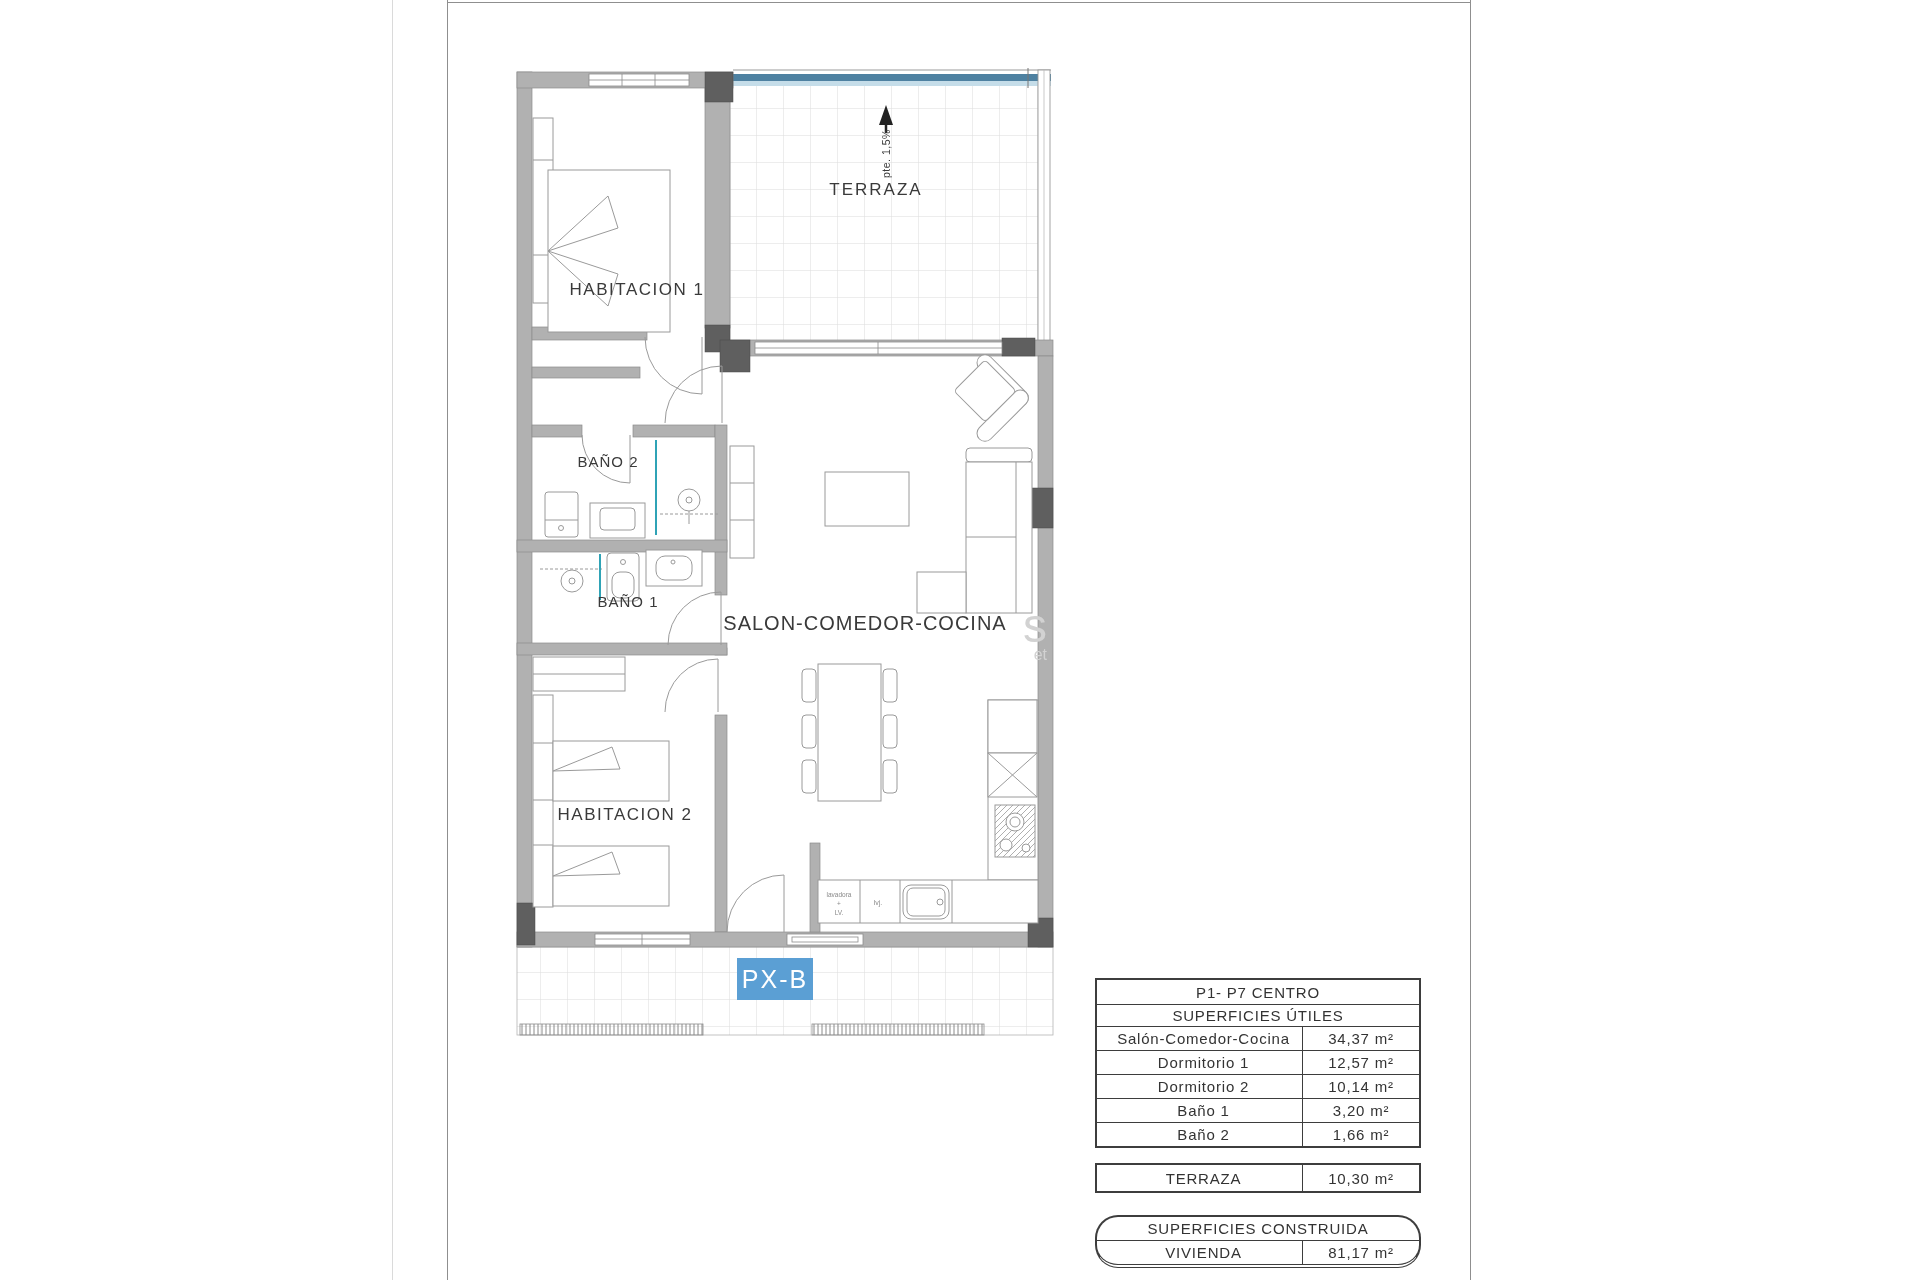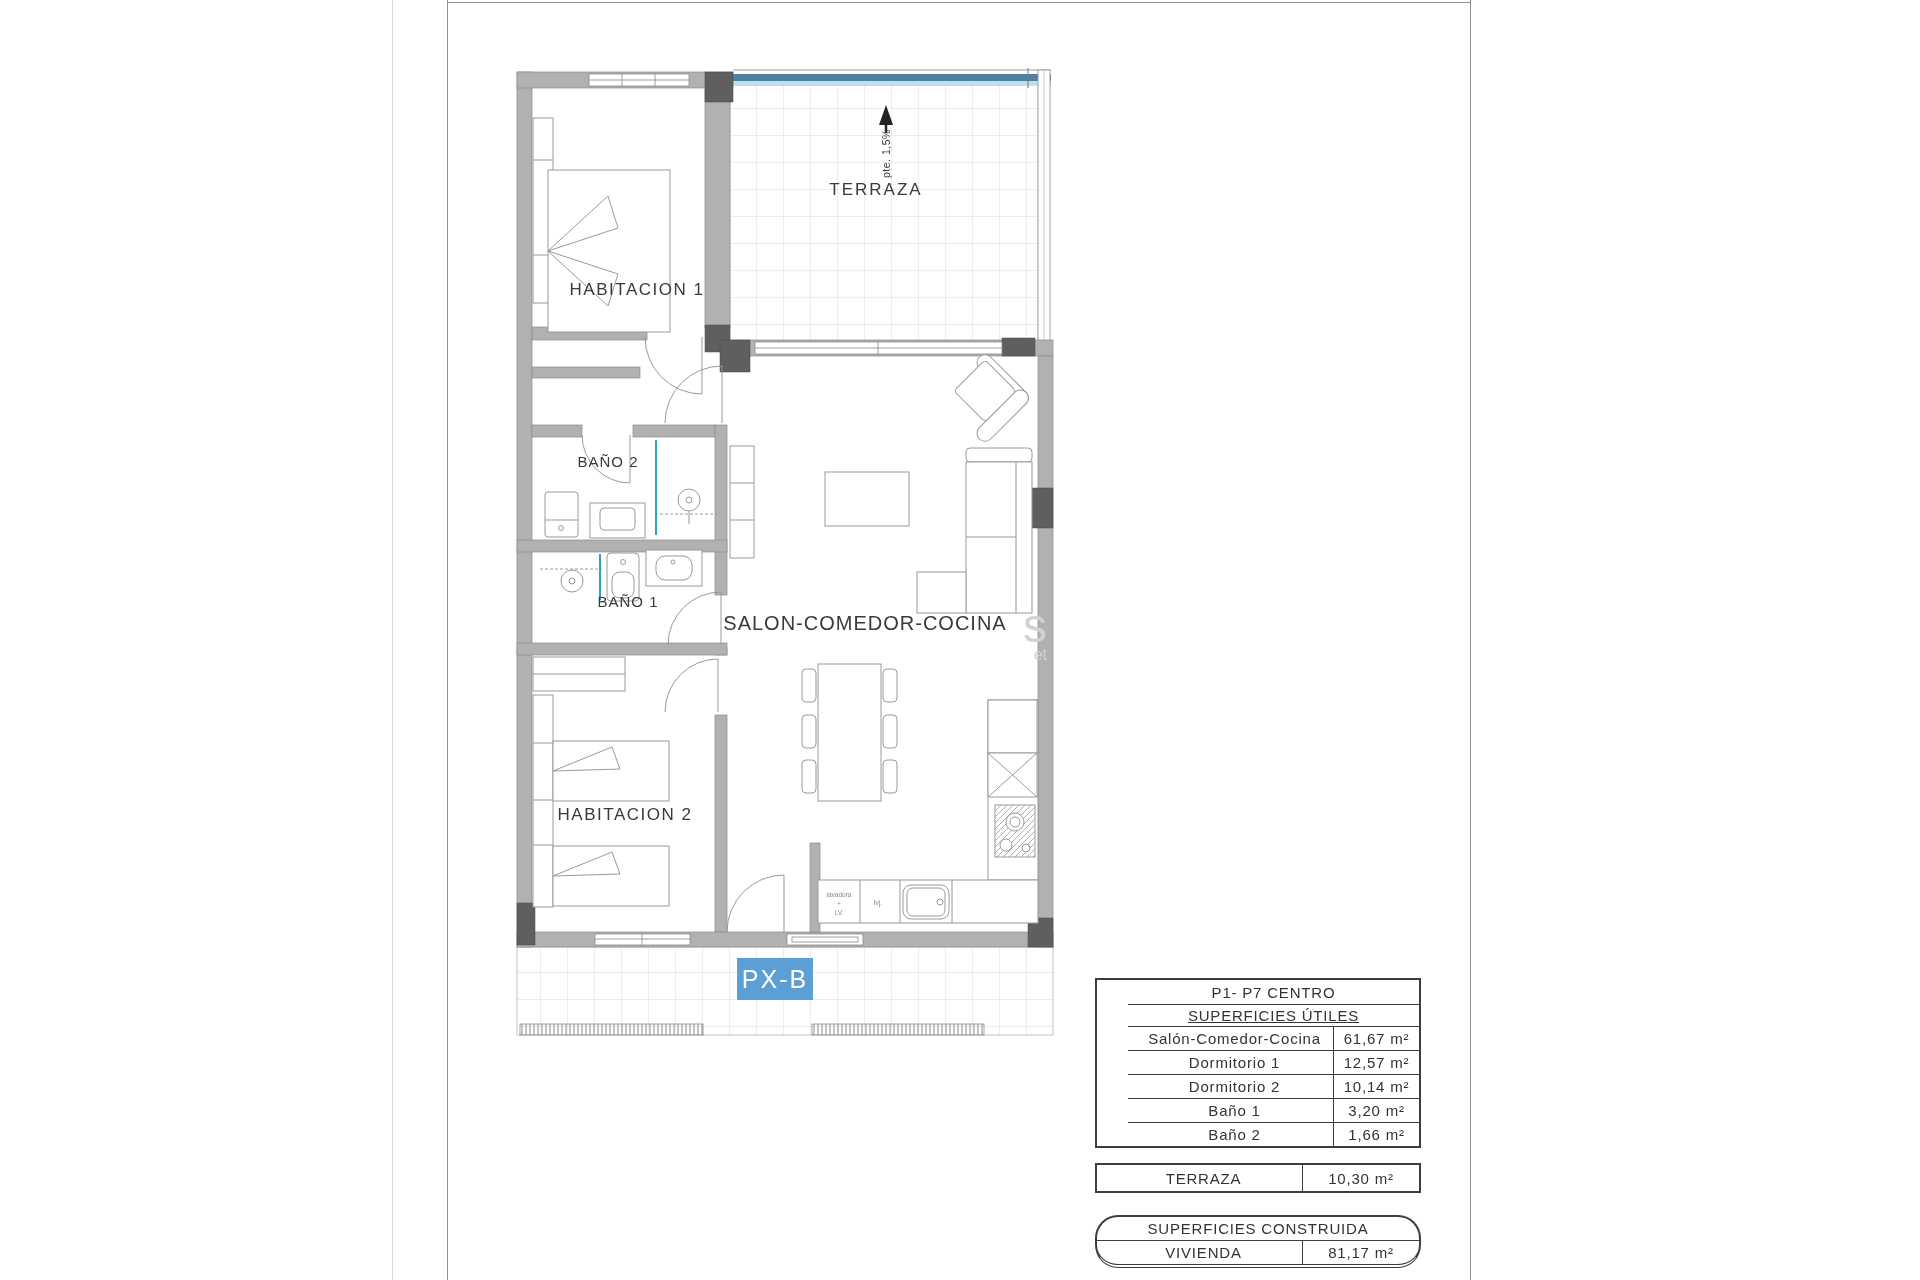--- a/index.html
+++ b/index.html
@@ -9,21 +9,21 @@
   .vline.light{background:#dadada;}
   .vline.dark{background:#8f8f8f;}
   #sheet-top{position:absolute;top:2px;left:447px;width:1023px;height:1px;background:#8f8f8f;}
   #plan-svg{position:absolute;left:0;top:0;}
   
   .tbl{position:absolute;background:#fff;border:2px solid #3d3d3d;box-sizing:border-box;
        font-size:15px;color:#333;letter-spacing:.8px;}
   .tr{display:flex;border-top:1px solid #3d3d3d;height:23px;align-items:stretch;}
   .tr:first-child{border-top:none;}
   .tr.title{height:24px;}
-  .tr.subtitle{height:21px;text-decoration:underline;}
+  .tr.subtitle{height:21px;}
   .cell{display:flex;align-items:center;justify-content:center;white-space:nowrap;}
   .cell.full{flex:1;}
   .cell.lab{width:198px;border-right:1px solid #3d3d3d;box-sizing:border-box;margin-left:8px;}
   .cell.val{flex:1;}
   .dbl-bottom{border-bottom:4px double #3d3d3d;border-radius:23px;}
 </style>
 </head>
 <body>
 
 <div class="vline light" style="left:392px"></div>
@@ -265,30 +265,30 @@
     <text x="1047" y="642" font-size="48" text-anchor="end" fill="#d2d2d2">s</text>
     <text x="1047" y="660" font-size="16" text-anchor="end" fill="#d2d2d2">et</text>
   </g>
 
   <g>
     <rect x="737" y="958" width="76" height="42" fill="#5b9fd4"></rect>
     <text x="775" y="988" font-size="25" letter-spacing="2" text-anchor="middle" fill="#ffffff" font-family="Liberation Sans, sans-serif">PX-B</text>
   </g>
 </svg>
 
-<div class="tbl" style="left:1095px;top:978px;width:326px;padding-left:31px;">
+<div class="tbl" style="left:1095px;top:978px;width:326px;">
   <div class="tr title">
       <div class="cell full">P1- P7 CENTRO</div>
     </div>
   <div class="tr subtitle">
       <div class="cell full">SUPERFICIES ÚTILES</div>
     </div>
   <div class="tr">
     <div class="cell lab">Salón-Comedor-Cocina</div>
-    <div class="cell val">61,67 m²</div>
+    <div class="cell val">34,37 m²</div>
   </div>
   <div class="tr">
     <div class="cell lab">Dormitorio 1</div>
     <div class="cell val">12,57 m²</div>
   </div>
   <div class="tr">
     <div class="cell lab">Dormitorio 2</div>
     <div class="cell val">10,14 m²</div>
   </div>
   <div class="tr">

